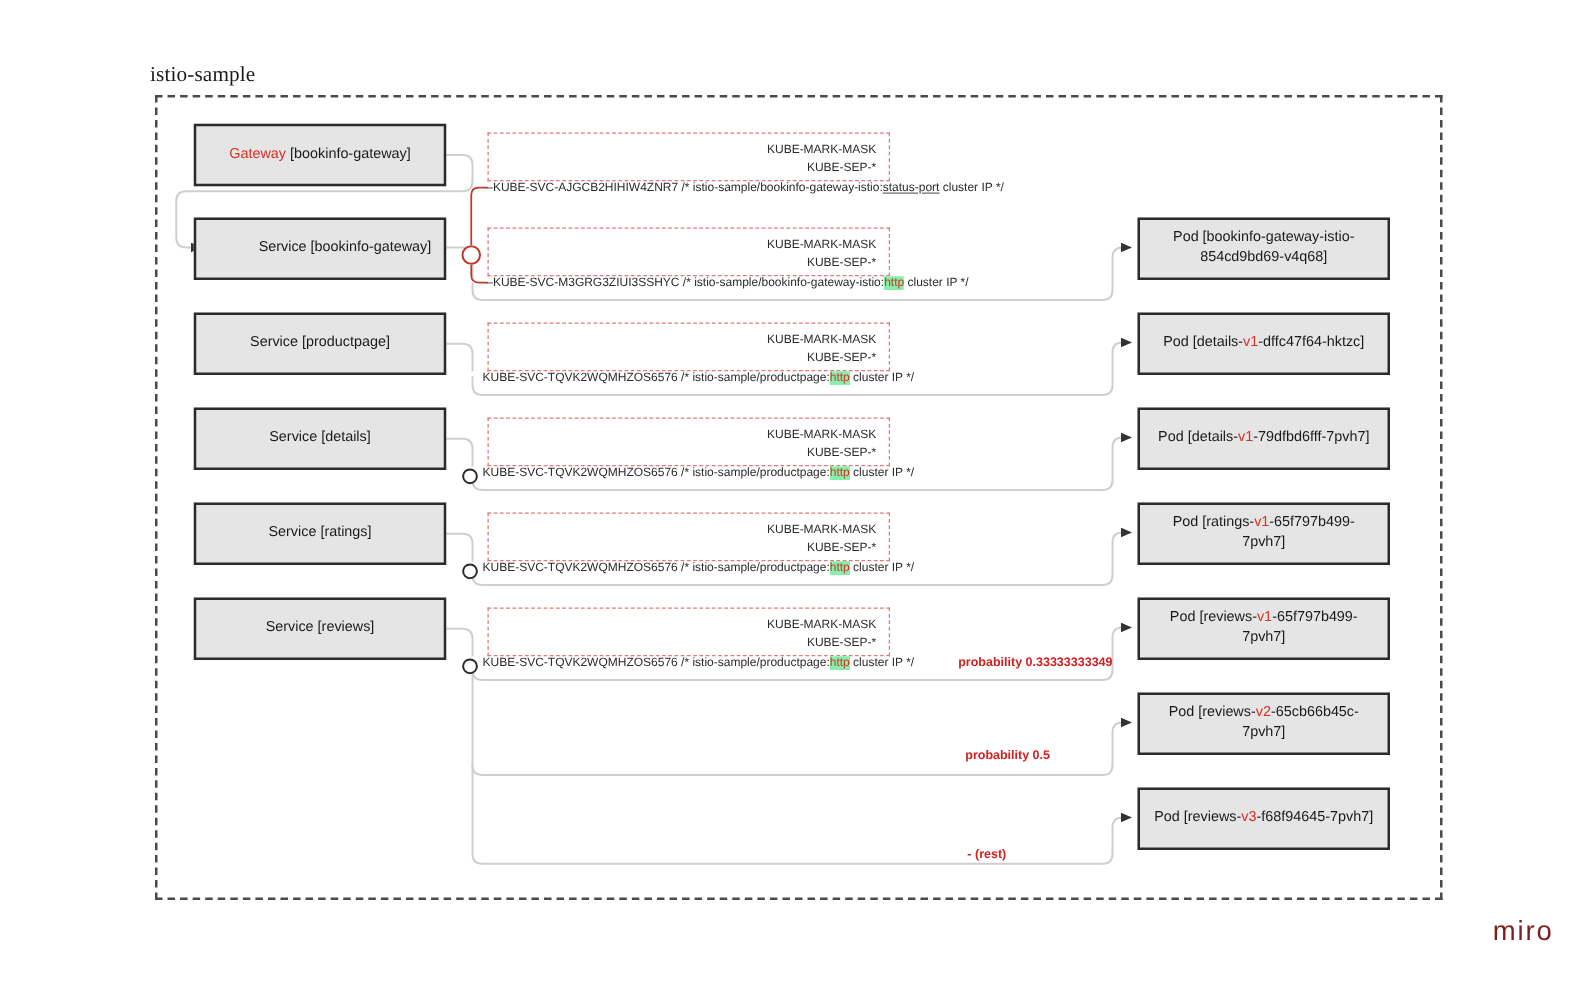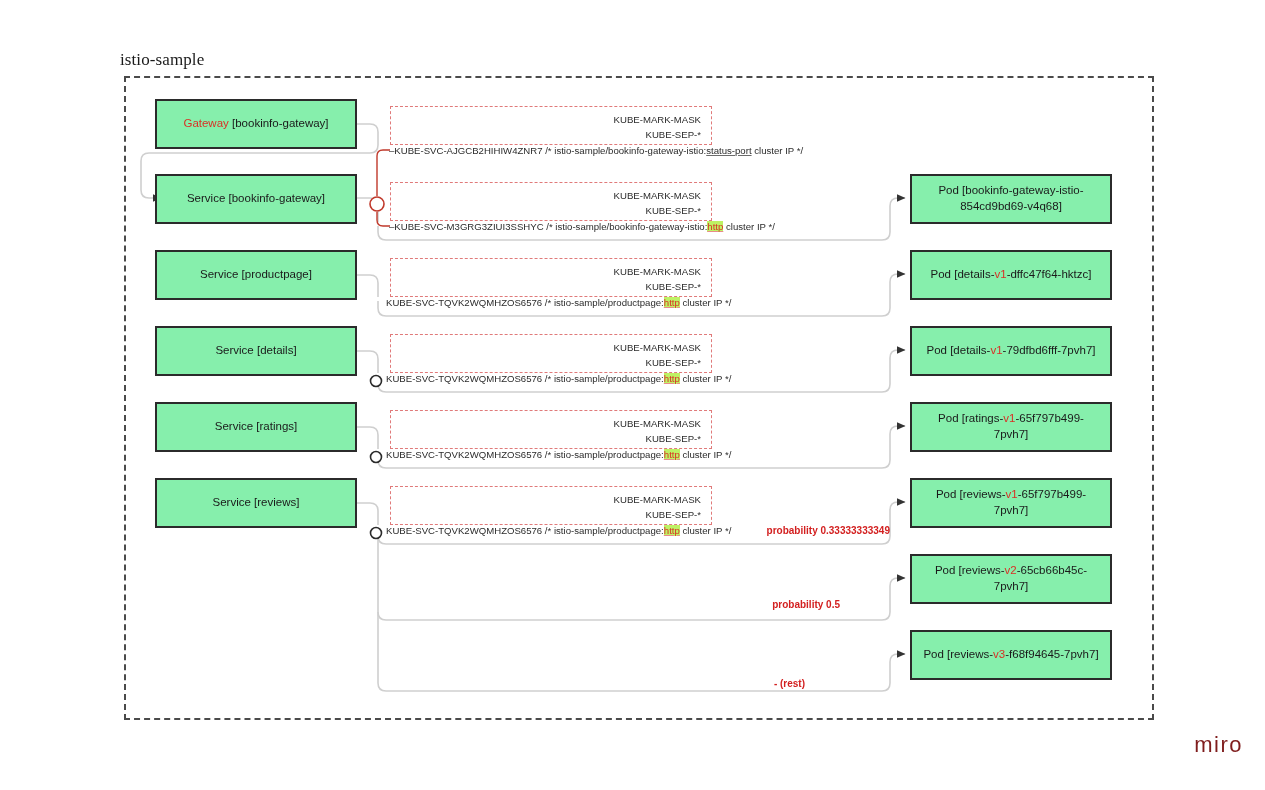--- a/index.html
+++ b/index.html
@@ -9,35 +9,35 @@
 
   #svg-layer{position:absolute;left:0;top:0;width:1265px;height:790px;pointer-events:none;}
 
   .frame-title{position:absolute;left:120px;top:50px;font-size:17px;color:#1a1a1a;
                letter-spacing:.1px;white-space:nowrap;font-family:Liberation Serif, serif;}
 
   .group-frame{position:absolute;left:124px;top:76px;width:1030px;height:644px;
                border:2px dashed #4a4a4a;box-sizing:border-box;background:transparent;}
 
   .node-box{position:absolute;box-sizing:border-box;border:2px solid #2b2b2b;
-            background:#86efac;display:flex;align-items:center;justify-content:center;
+            background:#e5e5e5;display:flex;align-items:center;justify-content:center;
             text-align:center;font-size:11.5px;line-height:1.35;color:#1a1a1a;padding:4px 10px;}
 
   .svc-box{left:155px;width:202px;height:50px;}
   .pod-box{left:910px;width:202px;height:50px;}
   .chain-box{position:absolute;left:390px;width:322px;height:39px;
              border:1px dashed #e07a7a;box-sizing:border-box;background:#fff;
              padding:6px 10px 0 10px;font-size:9.6px;line-height:1.52;color:#2b2b2b;}
   .chain-box div{white-space:nowrap;text-align:right;}
 
   .svc-line{position:absolute;left:386px;font-size:9.6px;color:#2b2b2b;white-space:nowrap;text-align:center;}
   .svc-line.indent{left:389px;}
 
-  .hl-red{color:#d93025;text-decoration:underline;text-decoration-color:#e98b8b;
-          background:#bef264;}
+  .hl-red{color:#d93025;text-decoration-color:#e98b8b;
+          background:#86efac;}
   .ul-dark{text-decoration:underline;text-decoration-color:#6b6b6b;}
 
   .red-text{color:#d93025;}
   .prob-label{position:absolute;font-size:10px;font-weight:bold;color:#d32020;
               white-space:nowrap;text-align:right;}
 
   .watermark{position:absolute;right:22px;bottom:32px;font-size:22px;color:#7f1d1d;
              letter-spacing:1.5px;font-family:"Liberation Sans","DejaVu Sans",sans-serif;}
 </style>
 </head>
@@ -96,21 +96,21 @@
       <circle cx="376" cy="381" r="5.5"></circle>
       <circle cx="376" cy="457" r="5.5"></circle>
       <circle cx="376" cy="533" r="5.5"></circle>
     </g>
   </svg>
 
   <div id="nodes">
       <div class="node-box svc-box" style="top: 99px;">
         <span><span class="red-text">Gateway</span><span> [bookinfo-gateway]</span></span>
       </div>
-      <div class="node-box svc-box" style="top: 174px;">
+      <div class="node-box svc-box" style="top: 174px; justify-content: flex-end;">
         <span><span>Service</span><span> [bookinfo-gateway]</span></span>
       </div>
       <div class="node-box svc-box" style="top: 250px;">
         <span><span>Service</span><span> [productpage]</span></span>
       </div>
       <div class="node-box svc-box" style="top: 326px;">
         <span><span>Service</span><span> [details]</span></span>
       </div>
       <div class="node-box svc-box" style="top: 402px;">
         <span><span>Service</span><span> [ratings]</span></span>

